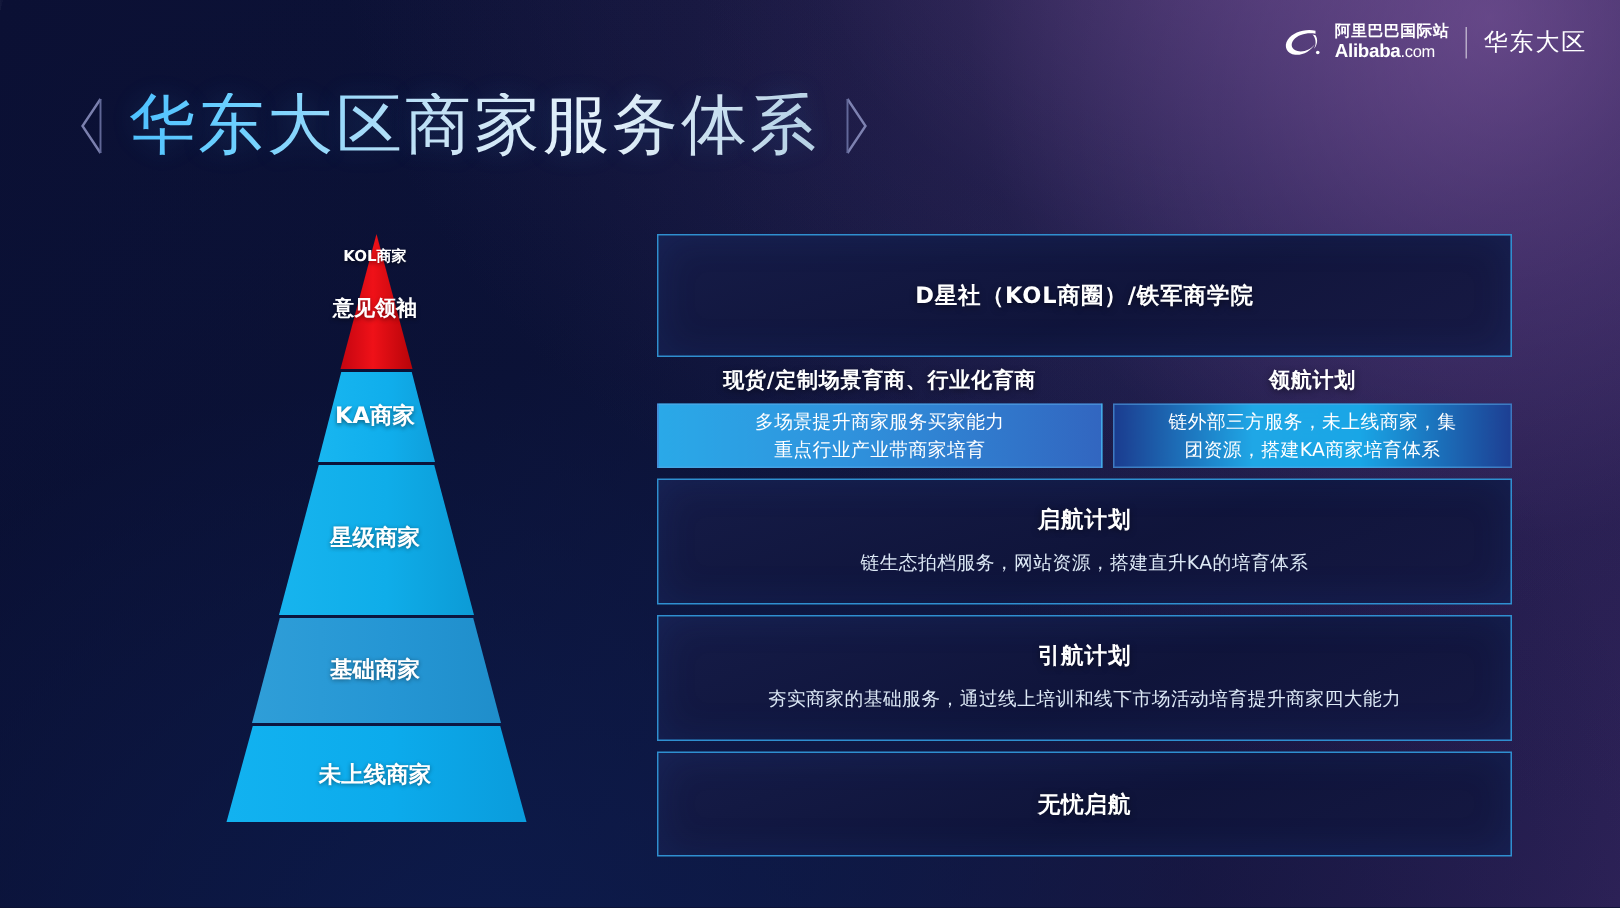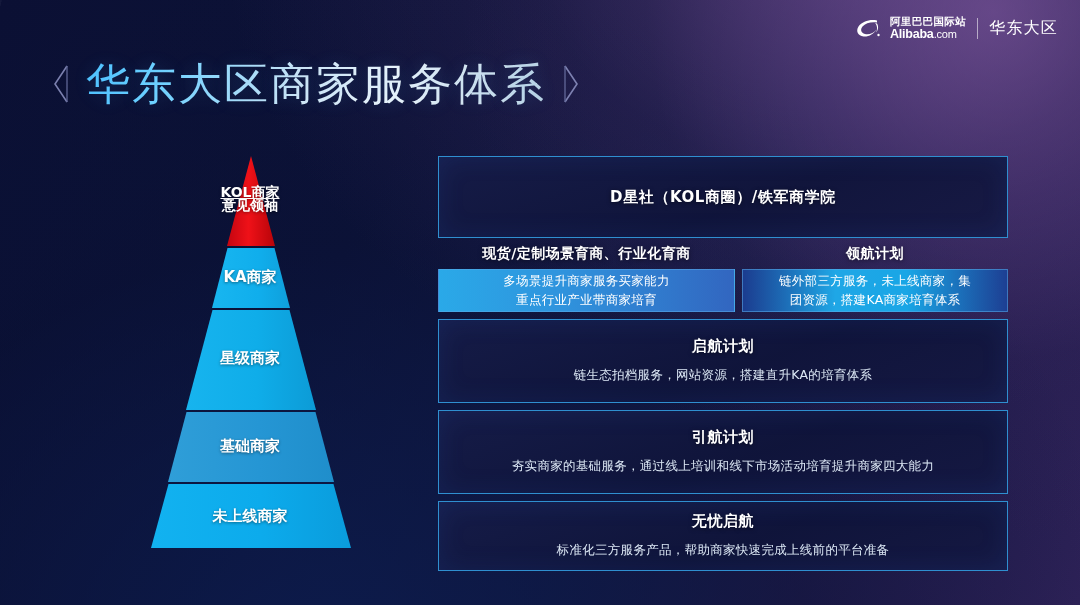--- a/index.html
+++ b/index.html
@@ -183,21 +183,21 @@
 
       <polygon points="167.5,108 214.5,108 230,168 152,168" fill="url(#gKa)"></polygon>
 
       <polygon points="152.5,170 229.5,170 256,270 126,270" fill="url(#gStar)"></polygon>
 
       <polygon points="126.5,272 255.5,272 274,342 108,342" fill="url(#gBase)"></polygon>
 
       <polygon points="108.5,344 273.5,344 291,408 91,408" fill="url(#gBot)"></polygon>
     </svg>
 
-    <div class="pyr-label" style="top:44px;font-size:14px;text-decoration:underline;">KOL商家</div>
+    <div class="pyr-label" style="top:24px;font-size:10px;">KOL商家</div>
     <div class="pyr-label" style="top:57px;font-size:14px;">意见领袖</div>
     <div class="pyr-label" style="top:128px;font-size:15px;">KA商家</div>
     <div class="pyr-label" style="top:209px;font-size:15px;font-family:Liberation Serif, serif;">星级商家</div>
     <div class="pyr-label" style="top:297px;font-size:15px;">基础商家</div>
     <div class="pyr-label" style="top:367px;font-size:15px;">未上线商家</div>
   </div>
 
   <div class="panel">
 
     <div class="card card-1">
@@ -226,17 +226,16 @@
       <div class="card-desc">链生态拍档服务，网站资源，搭建直升KA的培育体系</div>
     </div>
 
     <div class="card card-big mt7">
       <div class="card-title">引航计划</div>
       <div class="card-desc">夯实商家的基础服务，通过线上培训和线下市场活动培育提升商家四大能力</div>
     </div>
 
     <div class="card card-small mt7">
       <div class="card-title">无忧启航</div>
-      <div class="card-desc">标准化三方服务产品，帮助商家快速完成上线前的平台准备</div>
     </div>
 
   </div>
 </div>
 
 </body></html>

